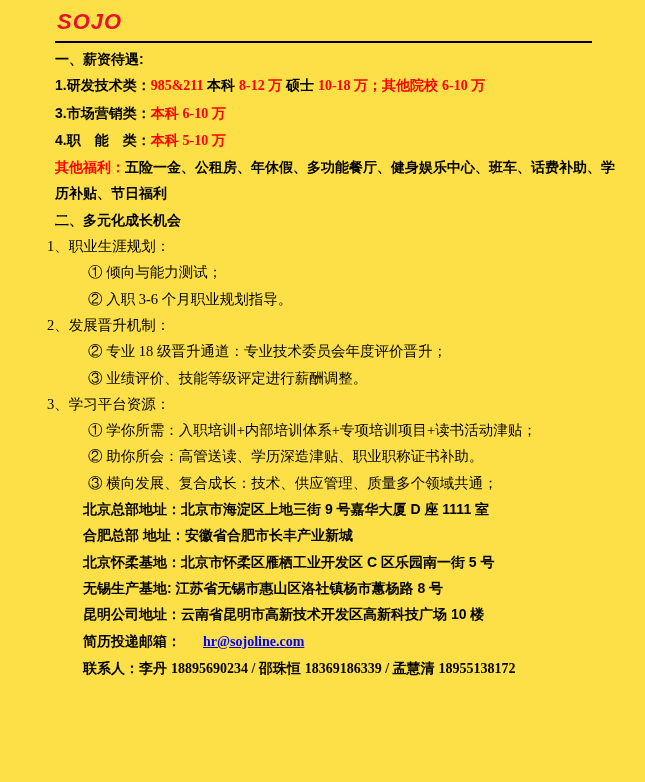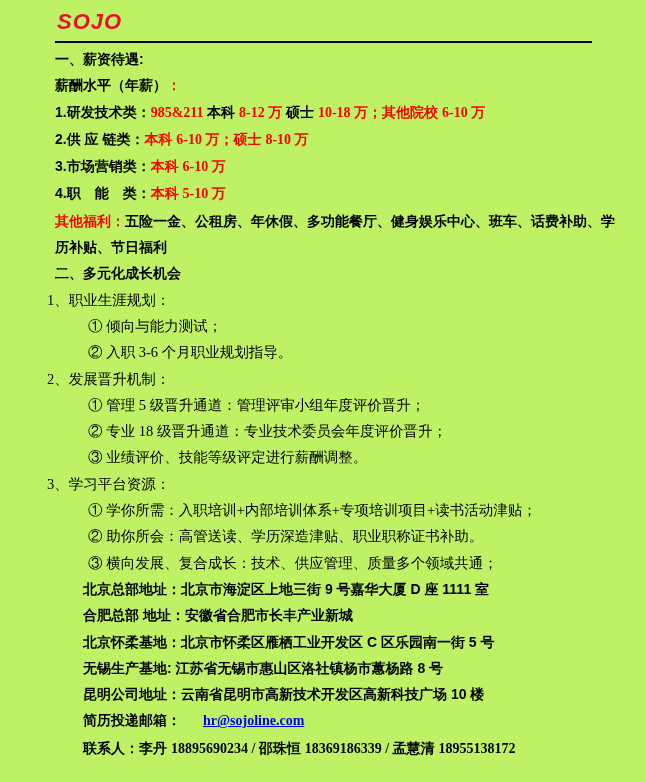--- a/index.html
+++ b/index.html
@@ -1,20 +1,20 @@
 <!DOCTYPE html>
 <html><head>
 <meta charset="utf-8">
 <style>
   html, body { margin:0; padding:0; background:#ffffff; }
   .page {
     position: relative;
     width: 645px;
     height: 782px;
-    background: #bef264;
+    background: #fde047;
     box-sizing: border-box;
     padding: 12px 50px 0 55px;
     overflow: hidden;
     font-family: "Liberation Sans", sans-serif;
   }
   .logo {
     display: inline-block;
     font-family: "Liberation Sans", sans-serif;
     font-style: italic;
     font-weight: 900;
@@ -52,33 +52,30 @@
 <style>.logo{color:#e8112d;}.run-rb,.run-rnum{color:#ff0000;}.run-link{color:#0000ff;}</style></head>
 <body>
 
 <div class="page">
   <header>
     <div class="logo">SOJO</div>
     <hr class="rule">
   </header>
   <main id="doc-lines">
       <p class="line indent-h"><span class="run-b">一、薪资待遇:</span></p>
-      <p class="line indent-h"><span class="run-b">薪酬水平（年薪）</span><span class="run-rb">：</span></p>
       <p class="line indent-h"><span class="run-b">1.研发技术类：</span><span class="run-rnum">985&amp;211 </span><span class="run-b">本科 </span><span class="run-rnum">8-12 </span><span class="run-rb">万  </span><span class="run-b">硕士 </span><span class="run-rnum">10-18 </span><span class="run-rb">万；其他院校 </span><span class="run-rnum">6-10 </span><span class="run-rb">万</span></p>
-      <p class="line indent-h"><span class="run-b">2.供 应 链类：</span><span class="run-rb">本科 </span><span class="run-rnum">6-10 </span><span class="run-rb">万；硕士 </span><span class="run-rnum">8-10 </span><span class="run-rb">万</span></p>
       <p class="line indent-h"><span class="run-b">3.市场营销类：</span><span class="run-rb">本科 </span><span class="run-rnum">6-10 </span><span class="run-rb">万</span></p>
       <p class="line indent-h"><span class="run-b">4.职　能　类：</span><span class="run-rb">本科 </span><span class="run-rnum">5-10 </span><span class="run-rb">万</span></p>
       <p class="line indent-h"><span class="run-rb">其他福利：</span><span class="run-b">五险一金、公租房、年休假、多功能餐厅、健身娱乐中心、班车、话费补助、学</span></p>
       <p class="line indent-h"><span class="run-b">历补贴、节日福利</span></p>
       <p class="line indent-h"><span class="run-b">二、多元化成长机会</span></p>
       <p class="line indent-list"><span class="run-n">1、职业生涯规划：</span></p>
       <p class="line indent-sub"><span class="run-n">① 倾向与能力测试；</span></p>
       <p class="line indent-sub"><span class="run-n">② 入职 3-6 个月职业规划指导。</span></p>
       <p class="line indent-list"><span class="run-n">2、发展晋升机制：</span></p>
-      <p class="line indent-sub"><span class="run-n">① 管理 5 级晋升通道：管理评审小组年度评价晋升；</span></p>
       <p class="line indent-sub"><span class="run-n">② 专业 18 级晋升通道：专业技术委员会年度评价晋升；</span></p>
       <p class="line indent-sub"><span class="run-n">③ 业绩评价、技能等级评定进行薪酬调整。</span></p>
       <p class="line indent-list"><span class="run-n">3、学习平台资源：</span></p>
       <p class="line indent-sub"><span class="run-n">① 学你所需：入职培训+内部培训体系+专项培训项目+读书活动津贴；</span></p>
       <p class="line indent-sub"><span class="run-n">② 助你所会：高管送读、学历深造津贴、职业职称证书补助。</span></p>
       <p class="line indent-sub"><span class="run-n">③ 横向发展、复合成长：技术、供应管理、质量多个领域共通；</span></p>
       <p class="line indent-addr"><span class="run-b">北京总部地址：北京市海淀区上地三街 9 号嘉华大厦 D 座 1111 室</span></p>
       <p class="line indent-addr"><span class="run-b">合肥总部 地址：安徽省合肥市长丰产业新城</span></p>
       <p class="line indent-addr"><span class="run-b">北京怀柔基地：北京市怀柔区雁栖工业开发区 C 区乐园南一街 5 号</span></p>
       <p class="line indent-addr"><span class="run-b">无锡生产基地: 江苏省无锡市惠山区洛社镇杨市蕙杨路 8 号</span></p>

